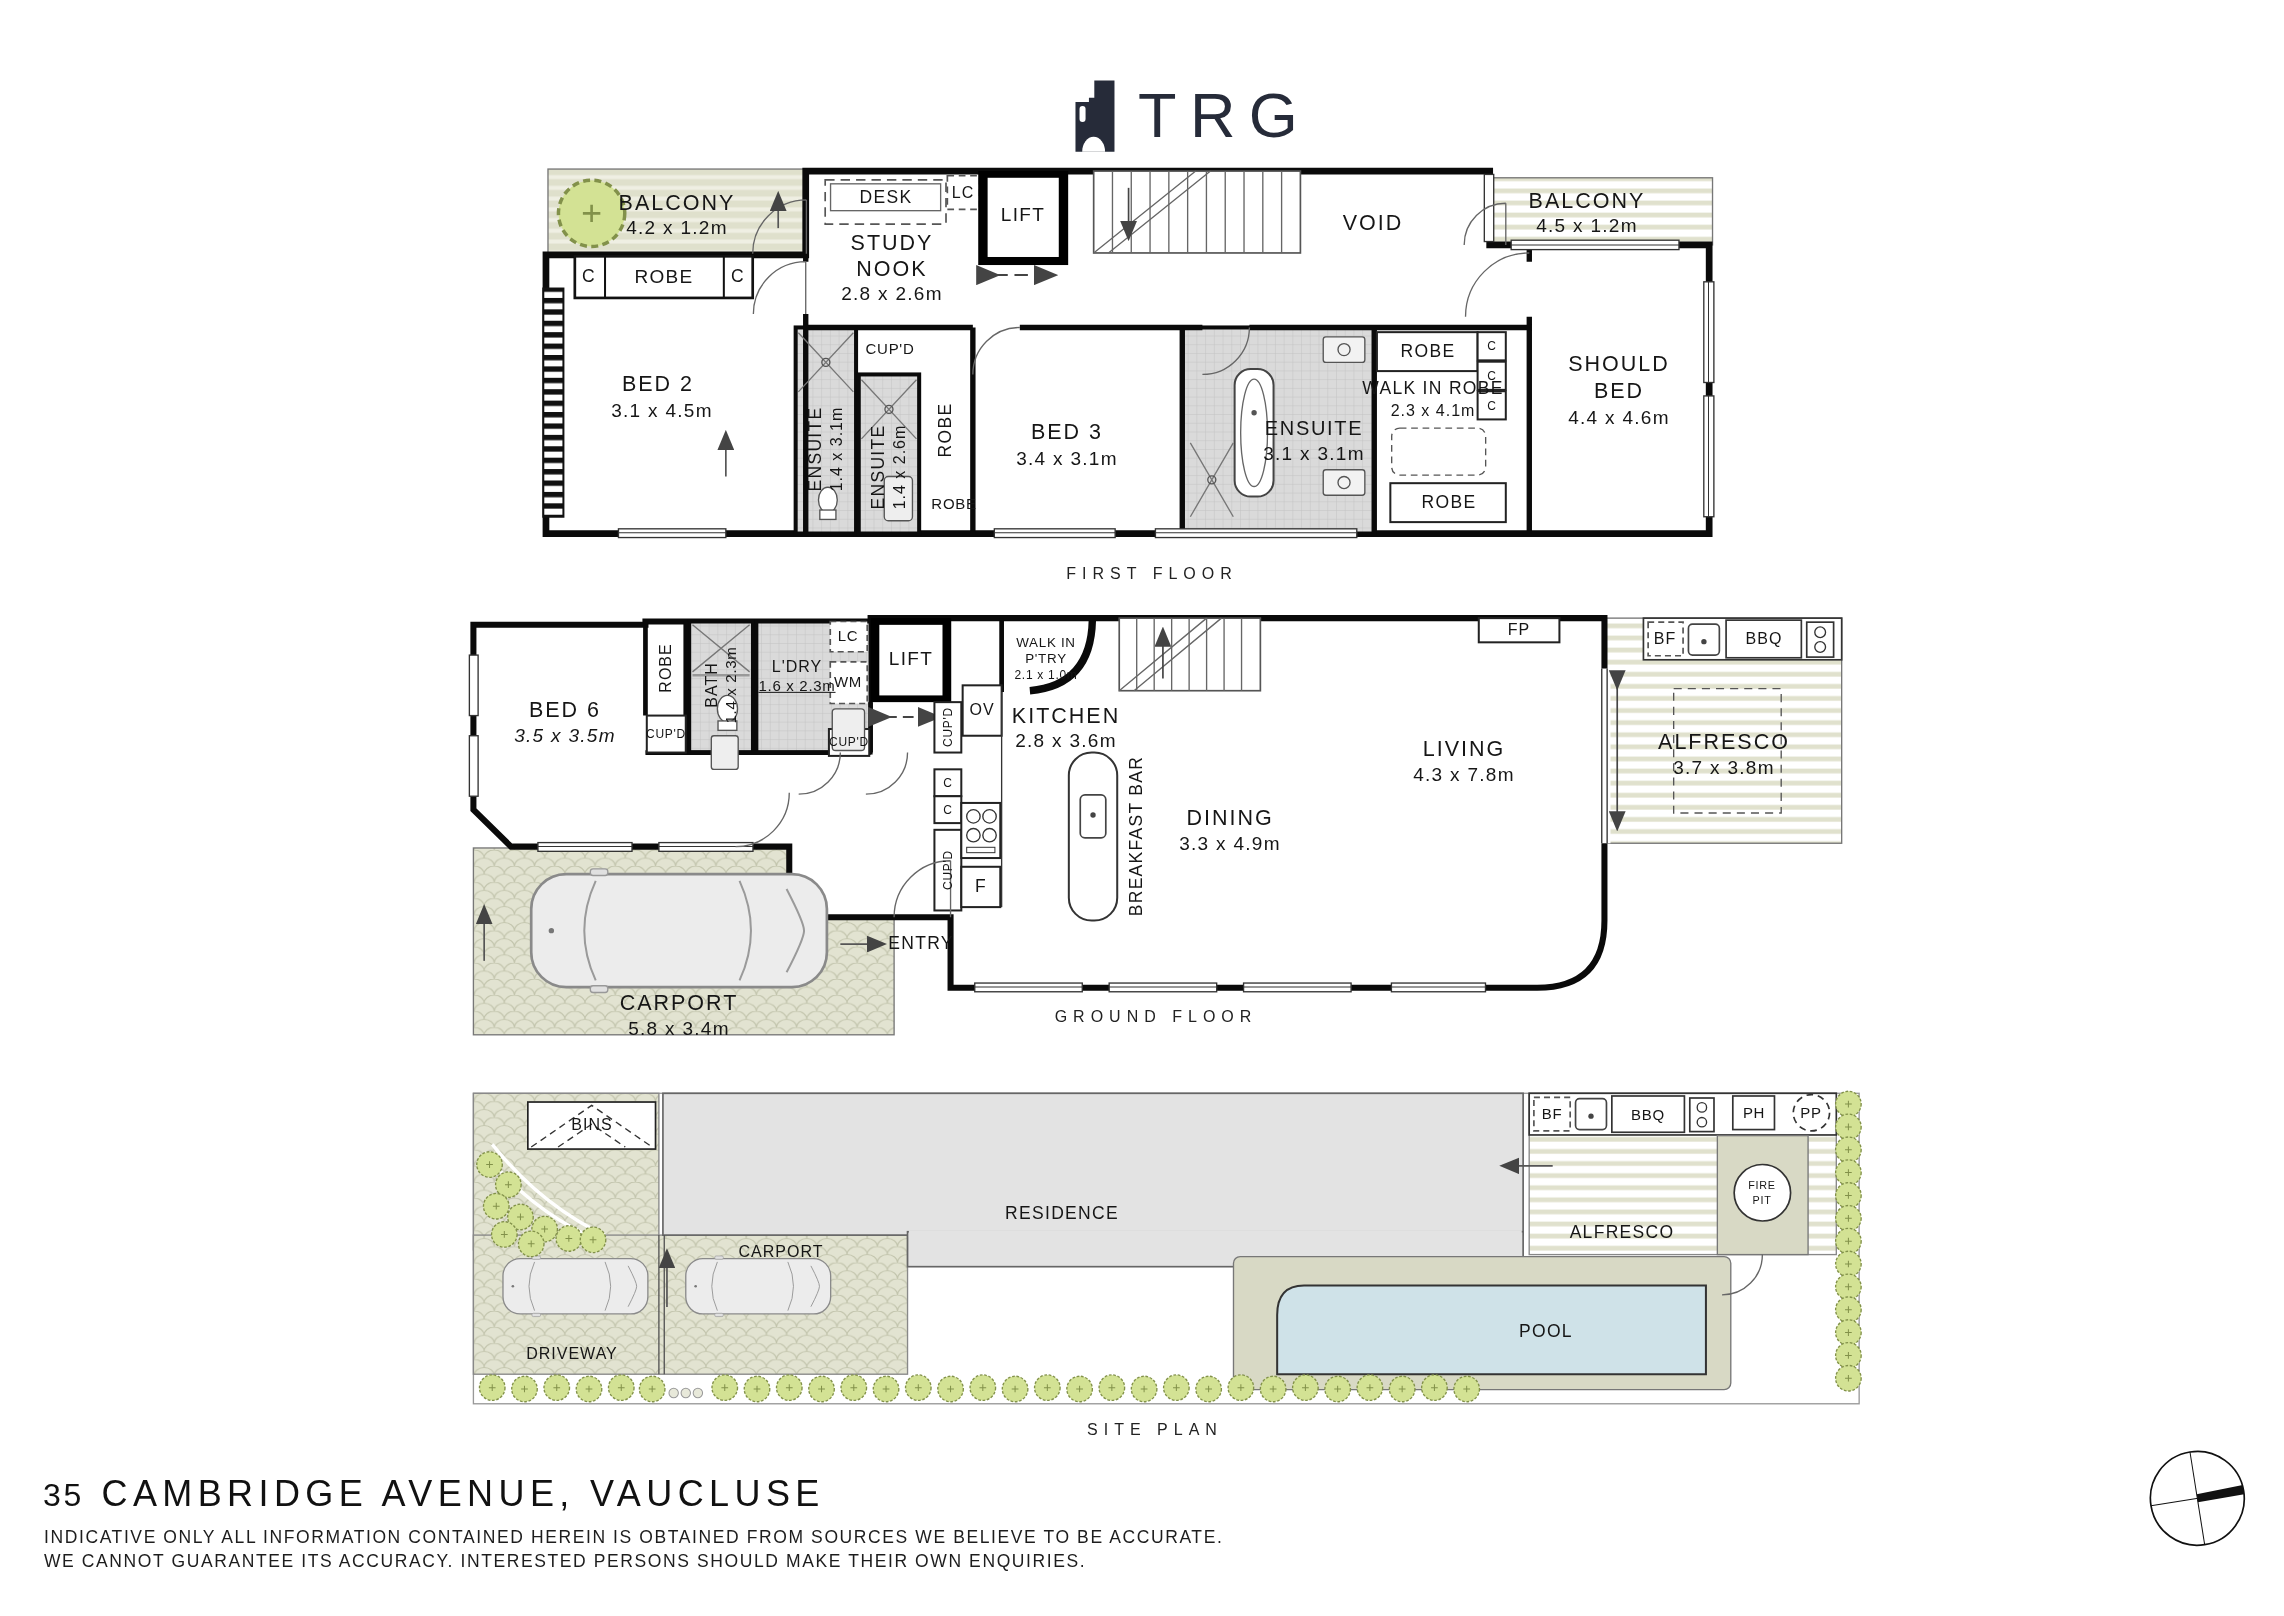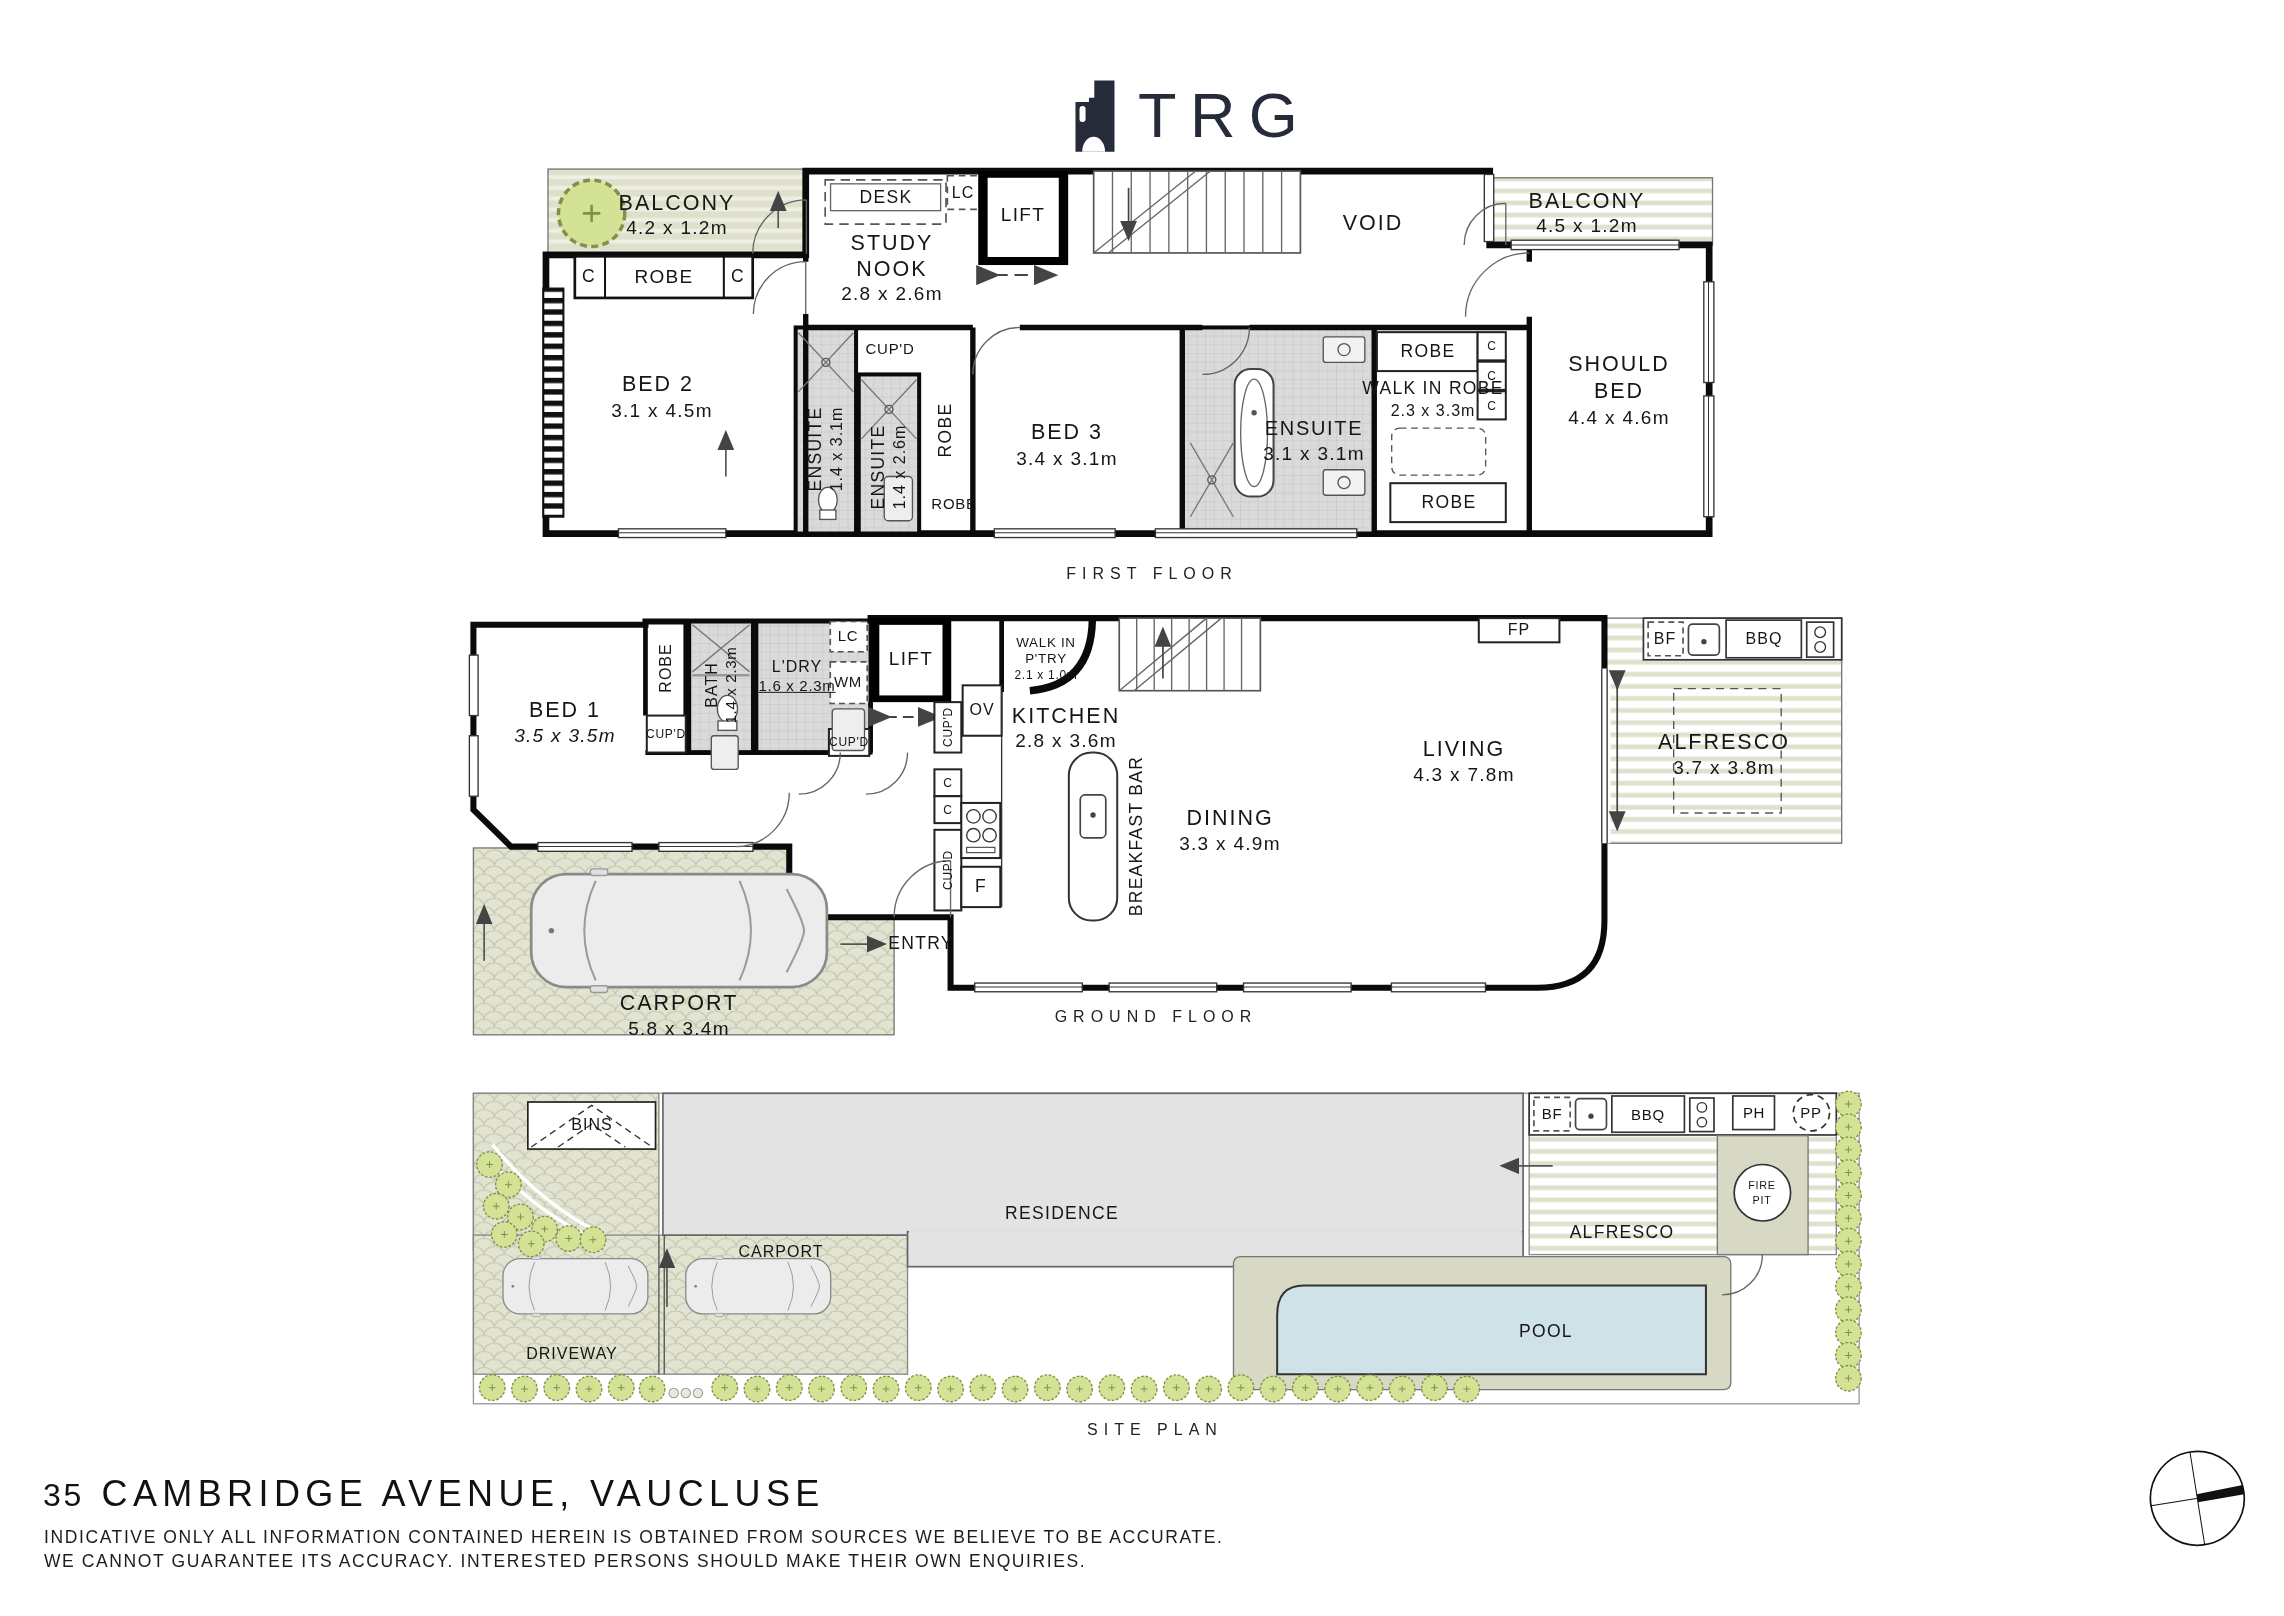--- a/index.html
+++ b/index.html
@@ -183,21 +183,21 @@
   <div class="L s28" style="left:1063px;top:65px;">4.5 x 1.2m</div>
   <div class="L s32" style="left:543px;top:271px;">BED 3</div>
   <div class="L s28" style="left:543px;top:298px;">3.4 x 3.1m</div>
   <div class="L s30" style="left:790px;top:267px;">ENSUITE</div>
   <div class="L s28" style="left:790px;top:293px;">3.1 x 3.1m</div>
   <div class="L s26" style="left:904px;top:191px;">ROBE</div>
   <div class="L s18" style="left:968px;top:185px;">C</div>
   <div class="L s18" style="left:968px;top:215px;">C</div>
   <div class="L s18" style="left:968px;top:245px;">C</div>
   <div class="L s26" style="left:909px;top:228px;">WALK IN ROBE</div>
-  <div class="L s24" style="left:909px;top:250px;">2.3 x 3.3m</div>
+  <div class="L s24" style="left:909px;top:250px;">2.3 x 4.1m</div>
   <div class="L s26" style="left:925px;top:342px;">ROBE</div>
   <div class="L s32" style="left:1095px;top:203px;">SHOULD</div>
   <div class="L s32" style="left:1095px;top:230px;">BED</div>
   <div class="L s28" style="left:1095px;top:257px;">4.4 x 4.6m</div>
   <div class="L title" style="left:628px;top:413px;">FIRST FLOOR</div>
 </div>
 
 <div class="abs" style="left:464px;top:608px;width:1418px;height:447px;">
 <svg width="1418" height="447" viewBox="0 0 2110 665">
 
@@ -286,21 +286,21 @@
   <rect x="548" y="150" width="48" height="62" rx="5" fill="#eee" stroke="#555" stroke-width="2"></rect>
 
   <use href="#carSym" transform="translate(100,396)"></use>
   <path d="M484 275 A80 80 0 0 1 404 355" stroke="#666" stroke-width="2" fill="none"></path>
   <path d="M560 215 A62 62 0 0 1 498 277" stroke="#666" stroke-width="2" fill="none"></path>
   <path d="M660 215 A62 62 0 0 1 598 277" stroke="#666" stroke-width="2" fill="none"></path>
   <path d="M640 460 A84 84 0 0 1 724 376 M724 376 V460" stroke="#666" stroke-width="2" fill="none"></path>
   <path d="M560 500 H622" stroke="#555" stroke-width="2.5" marker-end="url(#ah)"></path>
   <path d="M30 525 V448" stroke="#555" stroke-width="2.5" marker-end="url(#ah)"></path>
 </svg>
-  <div class="L s32" style="left:101px;top:102px;">BED 1</div>
+  <div class="L s32" style="left:101px;top:102px;">BED 6</div>
   <div class="L s28" style="left:101px;top:128px;font-style:italic;">3.5 x 3.5m</div>
   <div class="L rot s24" style="left:202px;top:60px;">ROBE</div>
   <div class="L s18" style="left:202px;top:126px;">CUP'D</div>
   <div class="L rot" style="left:257px;top:77px;">
     <div class="s24">BATH</div><div class="s22">1.4 x 2.3m</div>
   </div>
   <div class="L s24" style="left:333px;top:59px;">L'DRY</div>
   <div class="L s22" style="left:333px;top:78px;text-decoration:underline;">1.6 x 2.3m</div>
   <div class="L s22" style="left:384px;top:28px;">LC</div>
   <div class="L s22" style="left:384px;top:74px;">WM</div>

